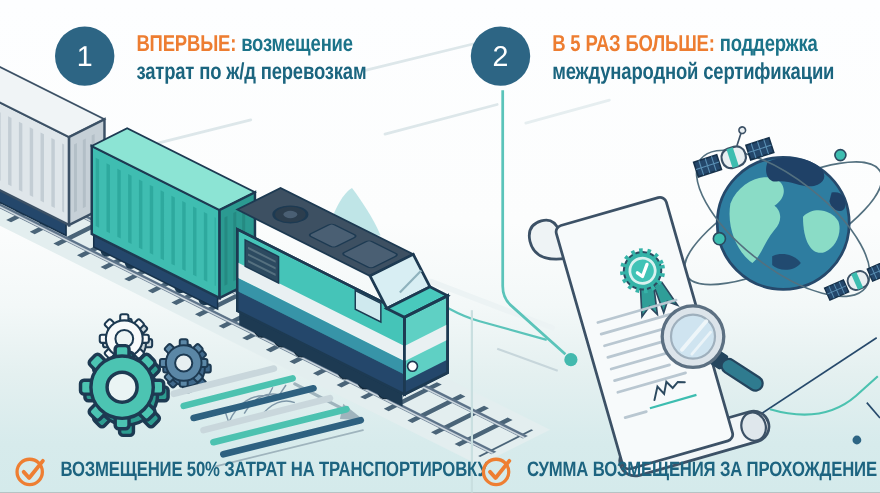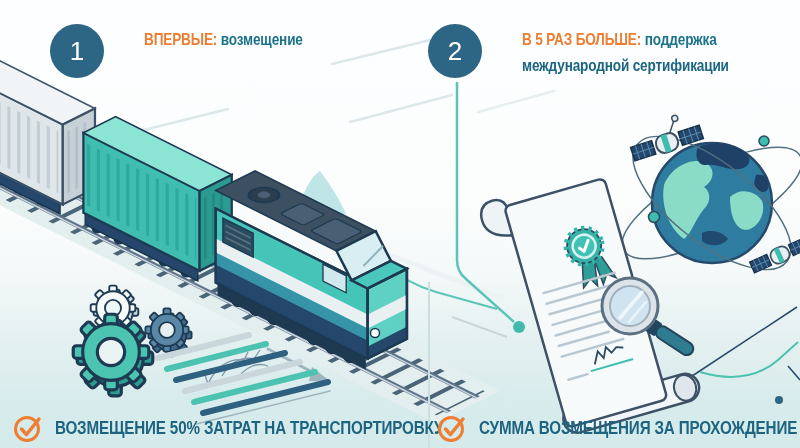--- a/index.html
+++ b/index.html
@@ -12,21 +12,21 @@
   .divider{position:absolute;left:428px;top:282px;width:2px;height:166px;background:#c9dfe0;}
   
   .step{position:absolute;display:flex;align-items:flex-start;}
   .step-1{left:50px;top:24px;}
   .step-2{left:428px;top:24px;}
   .step-circle{
     width:54px;height:54px;border-radius:50%;background:#2d6584;color:#fff;
     display:flex;align-items:center;justify-content:center;
     font-size:26px;font-weight:400;flex:0 0 auto;
   }
-  .step-title{margin-left:40px;padding-top:3px;font-weight:bold;font-size:17px;line-height:26px;}
+  .step-title{margin-left:20px;padding-top:3px;font-weight:bold;font-size:21px;line-height:26px;}
   .cond{display:inline-block;transform:scaleX(.8);transform-origin:0 50%;white-space:nowrap;letter-spacing:-.2px;}
   .hl{color:#ed7d31;}
   .tw1{color:#1b7389;}
   .tw2{color:#1b657f;}
   
   .caption{position:absolute;bottom:3px;display:flex;align-items:center;}
   .caption-1{left:12px;}
   .caption-2{left:436px;}
   .caption .check{flex:0 0 auto;margin-right:9px;}
   .caption-text{font-weight:bold;font-size:19px;color:#1d6480;line-height:22px;}
@@ -283,20 +283,21 @@
   </svg>
 
   <div class="divider"></div>
 
   <div class="step step-1">
     <div class="step-circle">
       <span>1</span>
     </div>
     <div class="step-title">
       <div><span class="cond"><span class="hl">ВПЕРВЫЕ:</span><span class="tw1"> возмещение</span></span></div>
+      <div><span class="cond tw2">затрат по ж/д перевозкам</span></div>
     </div>
   </div>
 
   <div class="step step-2">
     <div class="step-circle">
       <span>2</span>
     </div>
     <div class="step-title">
       <div><span class="cond"><span class="hl">В 5 РАЗ БОЛЬШЕ:</span><span class="tw1"> поддержка</span></span></div>
       <div><span class="cond tw2">международной сертификации</span></div>

